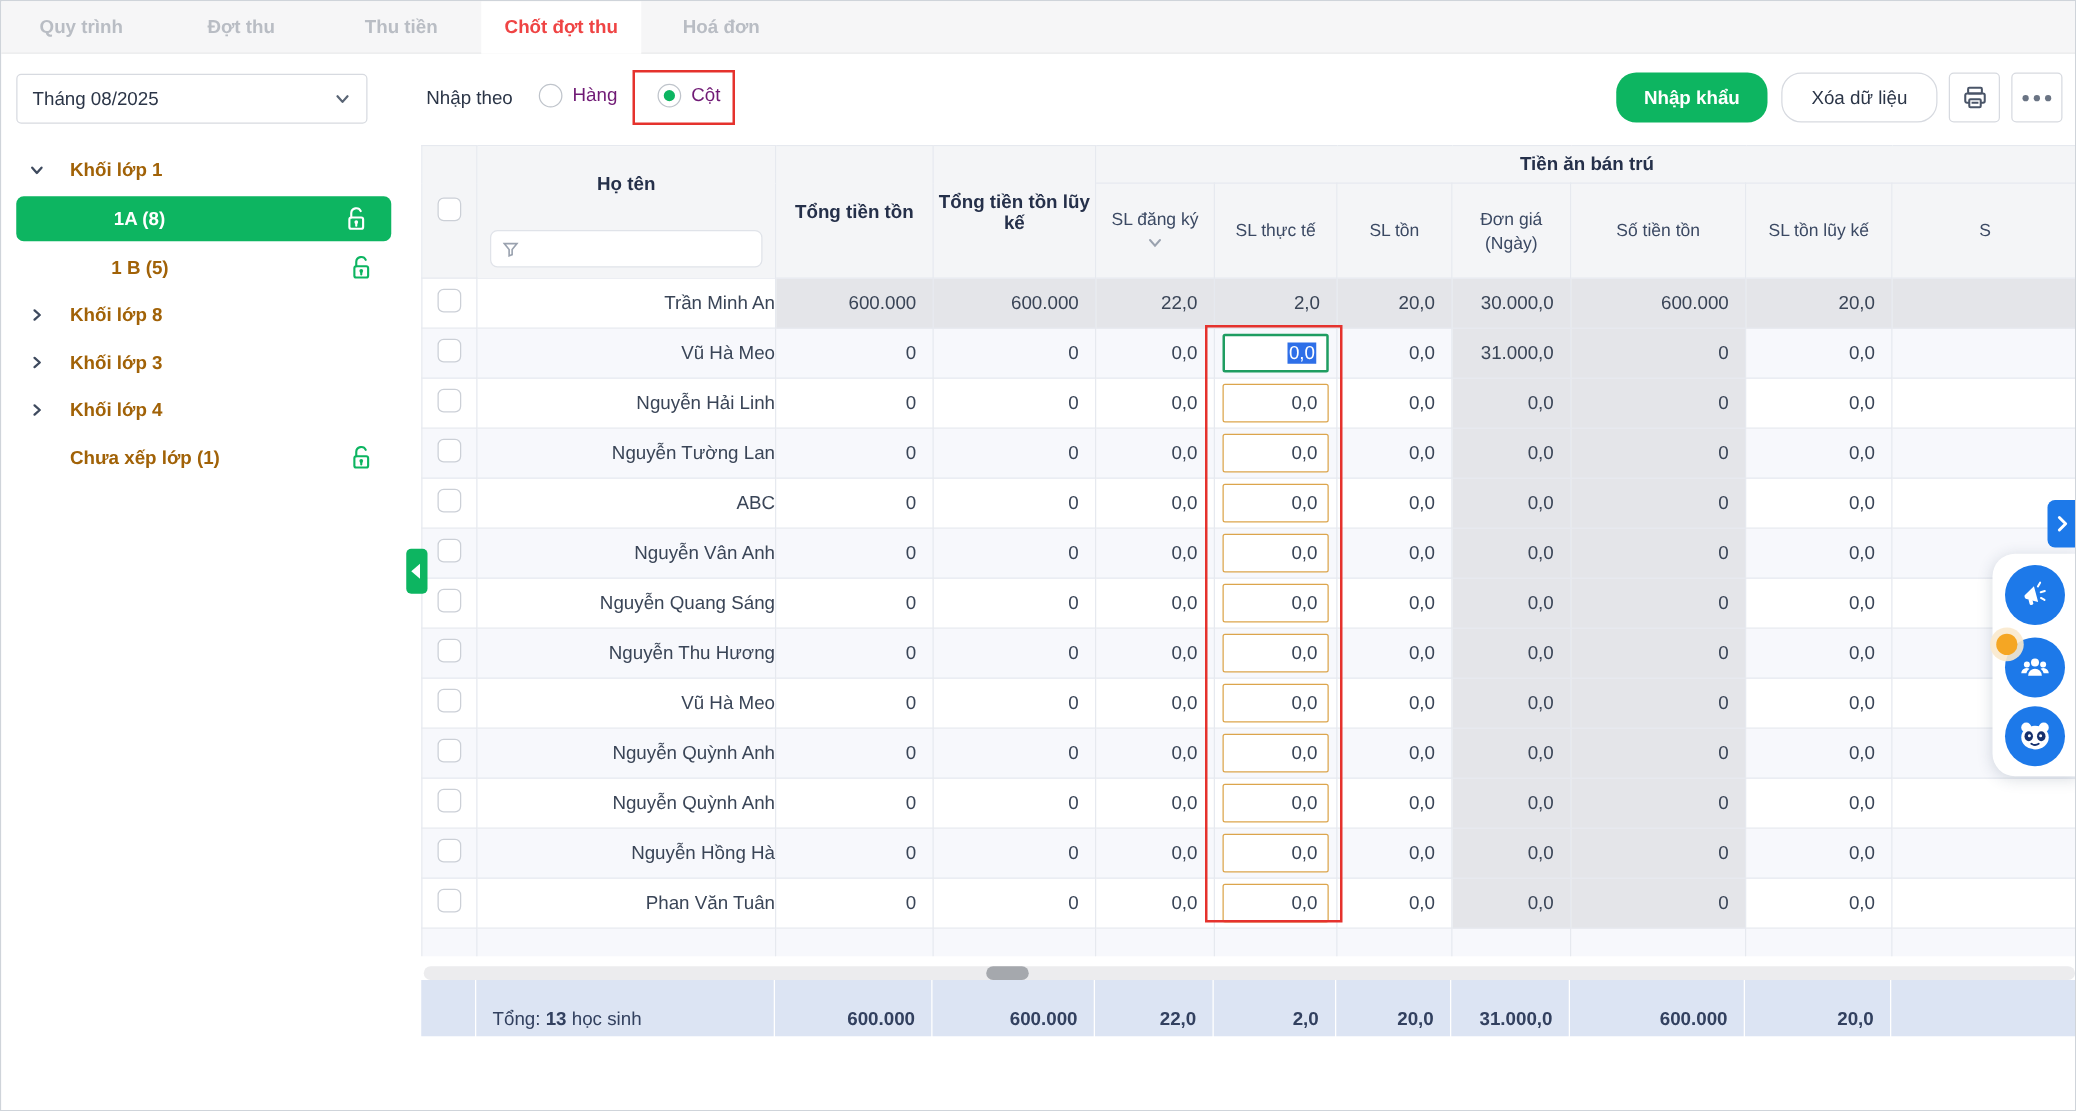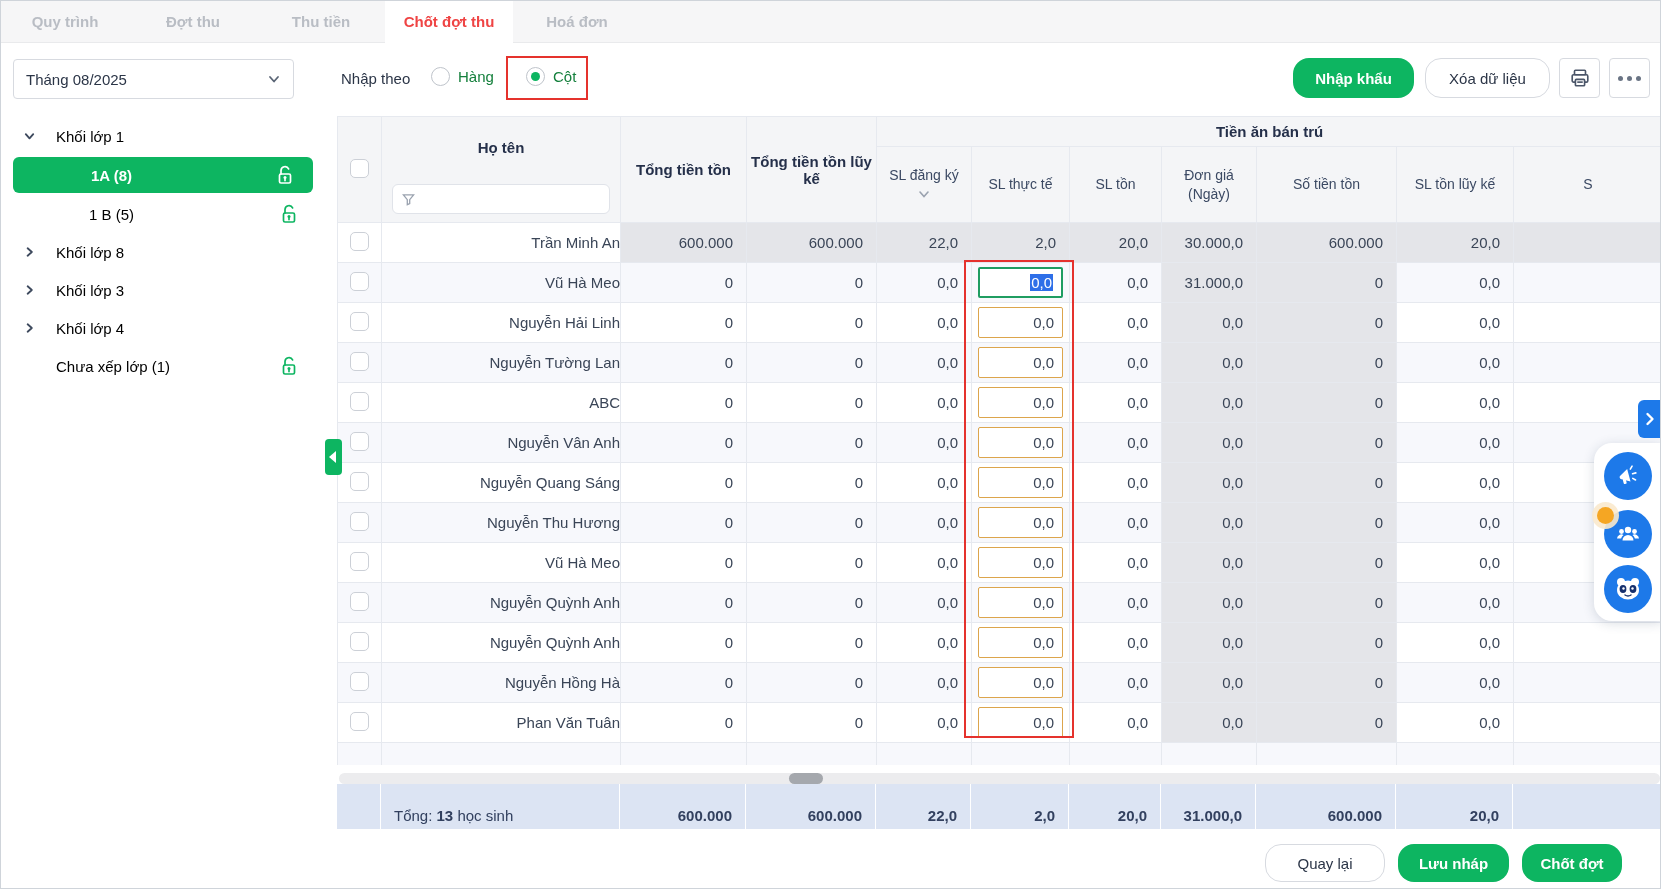--- a/index.html
+++ b/index.html
@@ -10,37 +10,37 @@
   
   .tabbar { position:absolute; top:0; left:0; right:0; height:42px; background:#f6f6f7; border-bottom:1px solid #e9eaec; display:flex; z-index:3; }
   .tab { width:128px; height:42px; line-height:42px; text-align:center; font-size:15px; font-weight:700; color:#b9bdc4; cursor:pointer; }
   .tab.active { background:#fff; color:#ef4444; }
 
   
   .sidebar { position:absolute; top:42px; left:0; width:336px; bottom:0; background:#fff; }
   .month-select { position:absolute; left:12px; top:16px; width:281px; height:40px; border:1px solid #d7dae0; border-radius:4px; display:flex; align-items:center; padding:0 12px; font-size:15px; color:#2b3547; background:#fff; }
   .month-select .lbl { flex:1; }
   .tree { position:absolute; top:74px; left:0; right:0; }
-  .trow { position:relative; height:38px; display:flex; align-items:center; font-size:15px; color:#000000; cursor:pointer; }
+  .trow { position:relative; height:38px; display:flex; align-items:center; font-size:15px; color:#a16207; cursor:pointer;font-weight:bold; }
   .trow .chev { position:absolute; left:22px; top:50%; transform:translateY(-50%); display:flex; }
   .trow .lab-group { margin-left:55px; }
   .trow .lab-class { margin-left:88px; }
   .trow .lab-un { margin-left:55px; }
   .trow .lock { position:absolute; right:38px; top:50%; transform:translateY(-50%); color:#0db561; display:flex; }
   .trow.selected { margin:2px 24px 2px 12px; height:36px; background:#0db561; border-radius:6px; color:#fff; font-weight:700; }
   .trow.selected .lab-class { margin-left:78px; }
   .trow.selected .lock { right:18px; color:#fff; }
   .collapse-handle { position:absolute; left:324px; top:438px; width:17px; height:36px; background:#0db561; border-radius:4px; z-index:6; cursor:pointer; }
   .collapse-handle:after { content:""; position:absolute; left:4px; top:12px; border-right:7px solid #fff; border-top:6px solid transparent; border-bottom:6px solid transparent; }
 
   
   .main { position:absolute; left:336px; top:42px; right:0; bottom:0; background:#fff; }
   .toolbar { position:absolute; top:0; left:0; right:0; height:73px; }
   .nhaptheo { position:absolute; left:4px; top:27px; font-size:15px; color:#2b3547; }
-  .radio-item { position:absolute; top:24px; display:flex; align-items:center; gap:8px; font-size:15px; color:#15803d; cursor:pointer; }
+  .radio-item { position:absolute; top:24px; display:flex; align-items:center; gap:8px; font-size:15px; color:#701a75; cursor:pointer; }
   .radio-item.r1 { left:94px; }
   .radio-item.r2 { left:189px; }
   .radio { width:19px; height:19px; border:1px solid #bfc4cb; border-radius:50%; background:#fff; position:relative; }
   .radio.on:after { content:""; position:absolute; left:4px; top:4px; width:9px; height:9px; border-radius:50%; background:#0db561; }
   .btn { display:flex; align-items:center; justify-content:center; height:40px; border-radius:16px; font-size:15px; font-weight:700; cursor:pointer; }
   .btn-import { position:absolute; top:15px; left:956px; width:121px; background:#0db561; color:#fff; border:none; }
   .btn-clear { position:absolute; top:15px; left:1088px; width:125px; background:#fff; color:#2b3547; border:1px solid #d7dae0; font-weight:400; }
   .btn-icon { position:absolute; top:15px; width:41px; height:40px; border:1px solid #d7dae0; border-radius:4px; background:#fff; display:flex; align-items:center; justify-content:center; cursor:pointer; color:#5a6575; }
   .btn-print { left:1222px; }
   .btn-more { left:1272px; }
@@ -526,25 +526,20 @@
       <div class="fcell num fw3">600.000</div>
       <div class="fcell num fw4">22,0</div>
       <div class="fcell num fw5">2,0</div>
       <div class="fcell num fw6">20,0</div>
       <div class="fcell num fw7">31.000,0</div>
       <div class="fcell num fw8">600.000</div>
       <div class="fcell num fw9">20,0</div>
       <div class="fcell fw10"></div>
     </div>
 
-    <div class="actions">
-      <div class="btn btn-back">Quay lại</div>
-      <div class="btn btn-draft">Lưu nháp</div>
-      <div class="btn btn-close">Chốt đợt</div>
-    </div>
 
   </div>
 
   <div class="ovl ovl-radio"></div>
   <div class="ovl ovl-col"></div>
 
   <div class="side-tab">
     <svg width="10" height="14" viewBox="0 0 10 14">
         <polyline points="2.5,2 7.5,7 2.5,12" fill="none" stroke="#fff" stroke-width="2.4" stroke-linecap="round" stroke-linejoin="round"></polyline>
       </svg>

